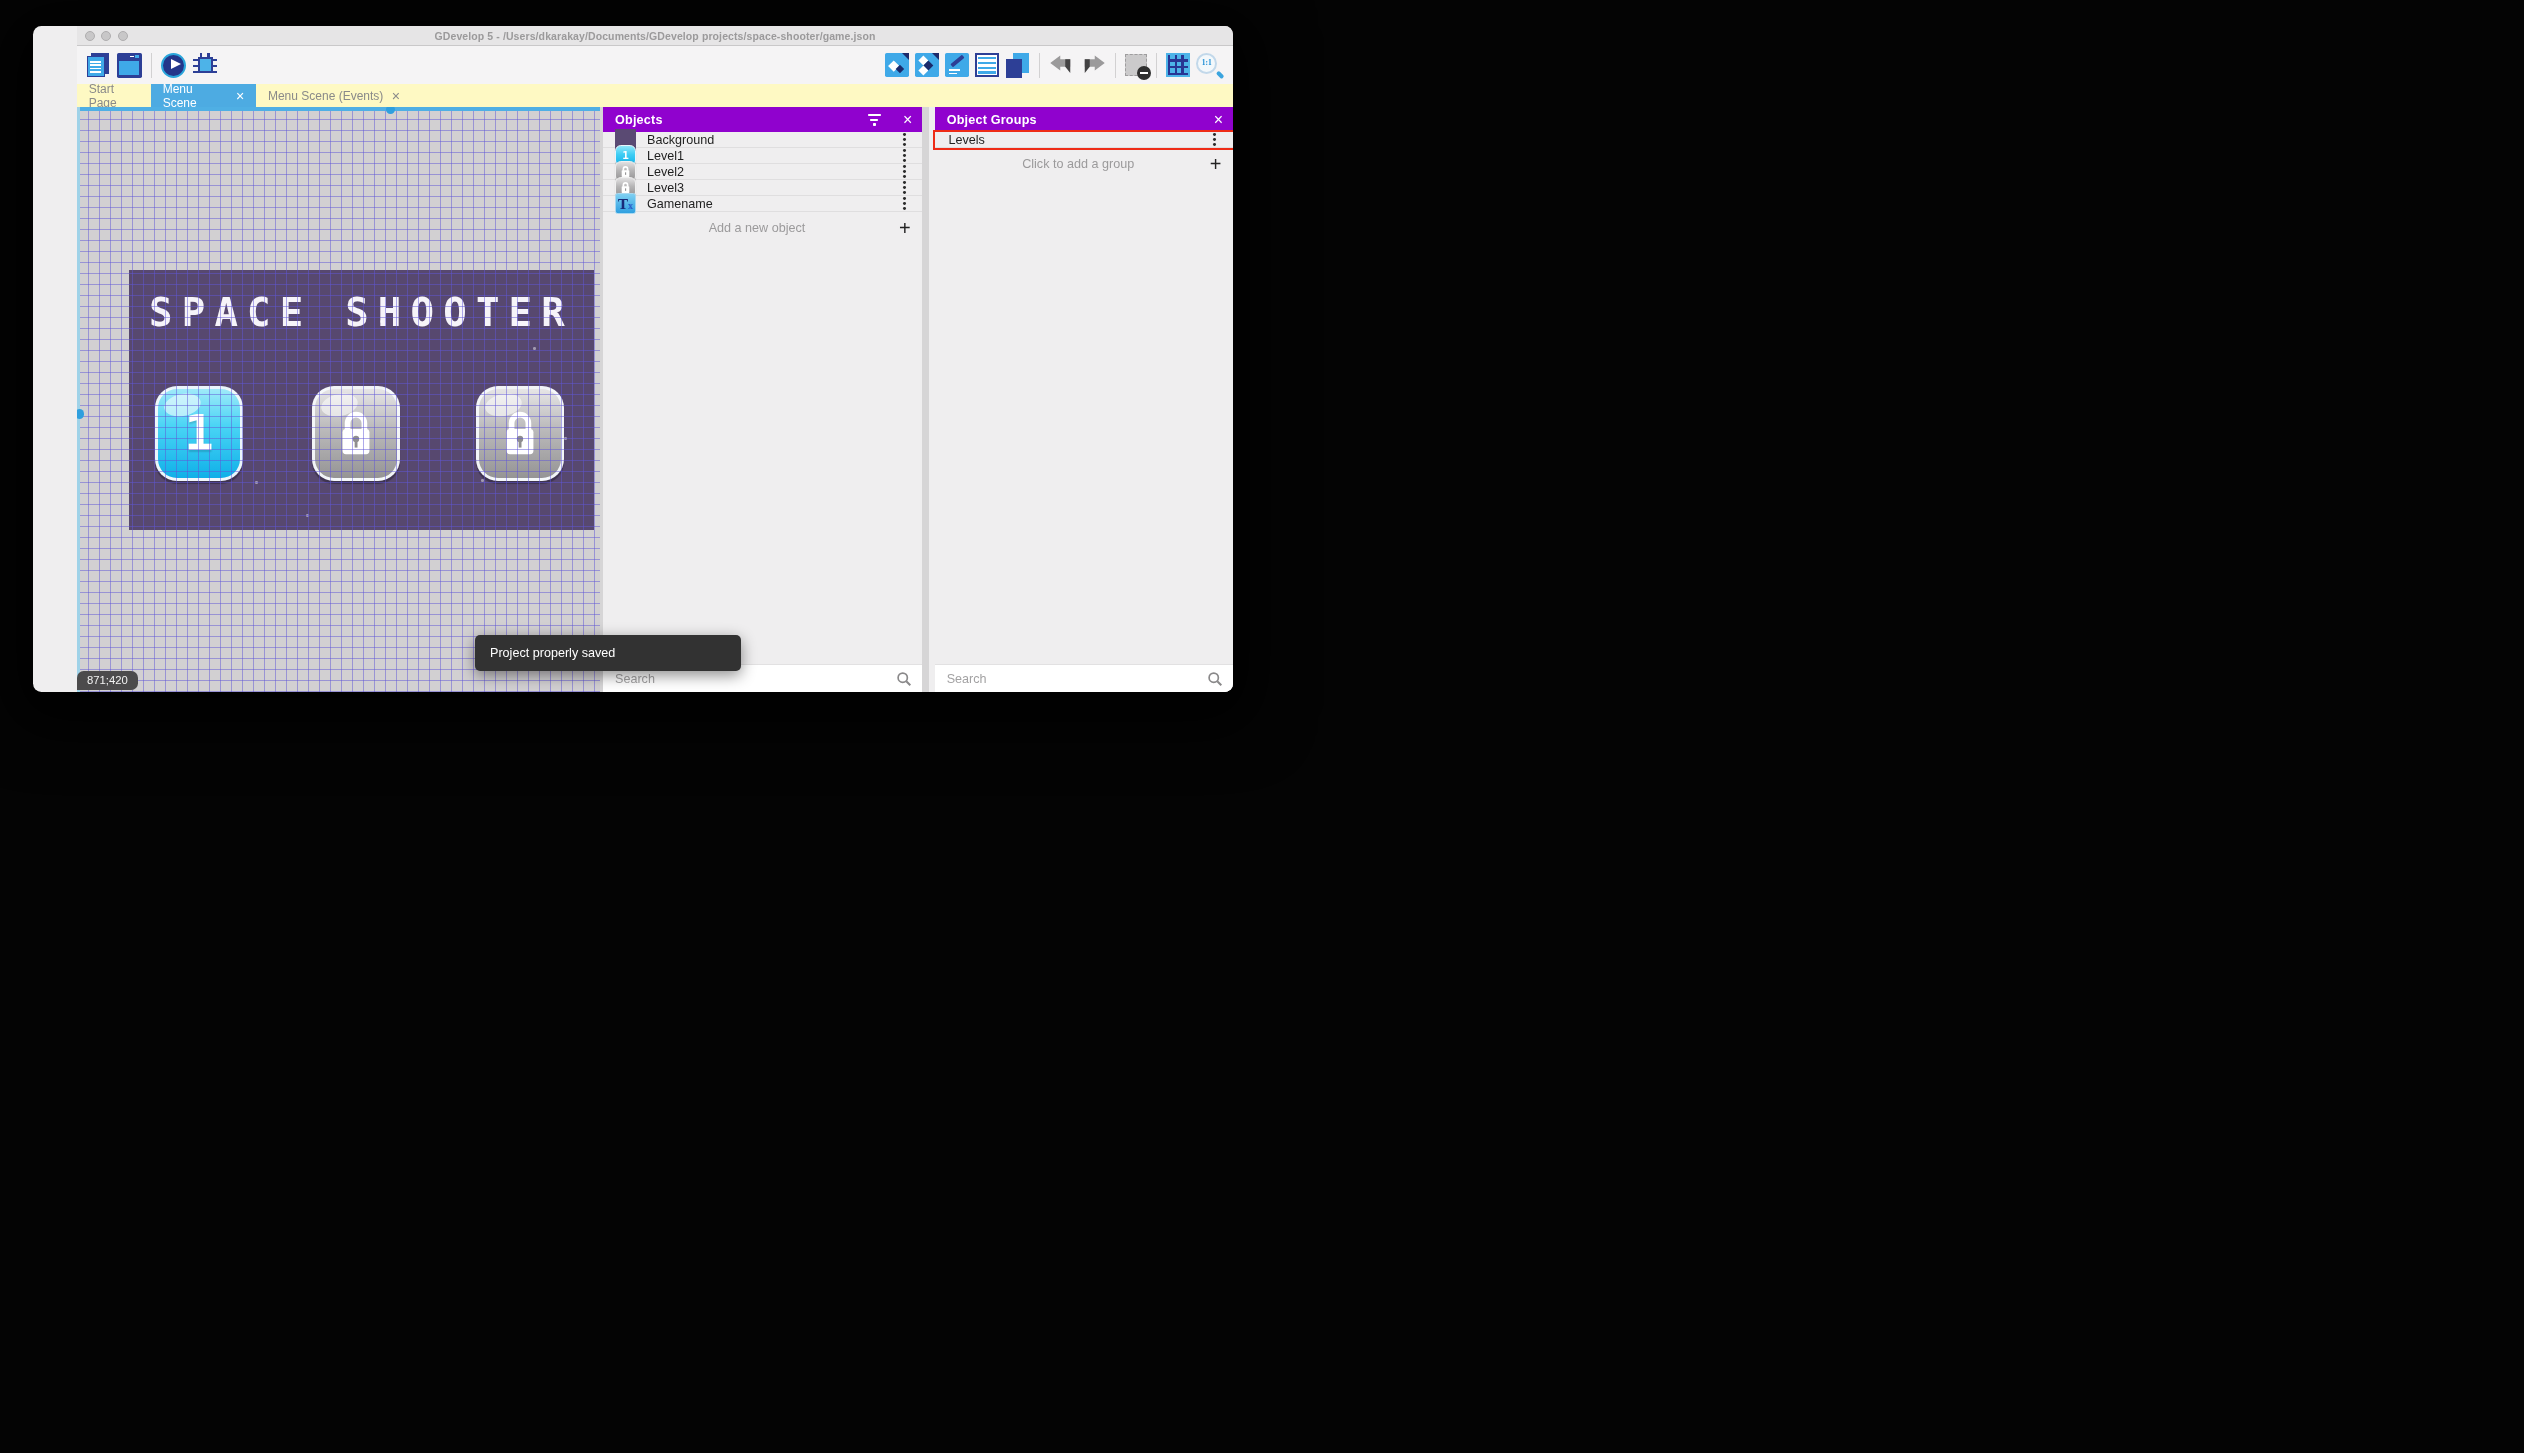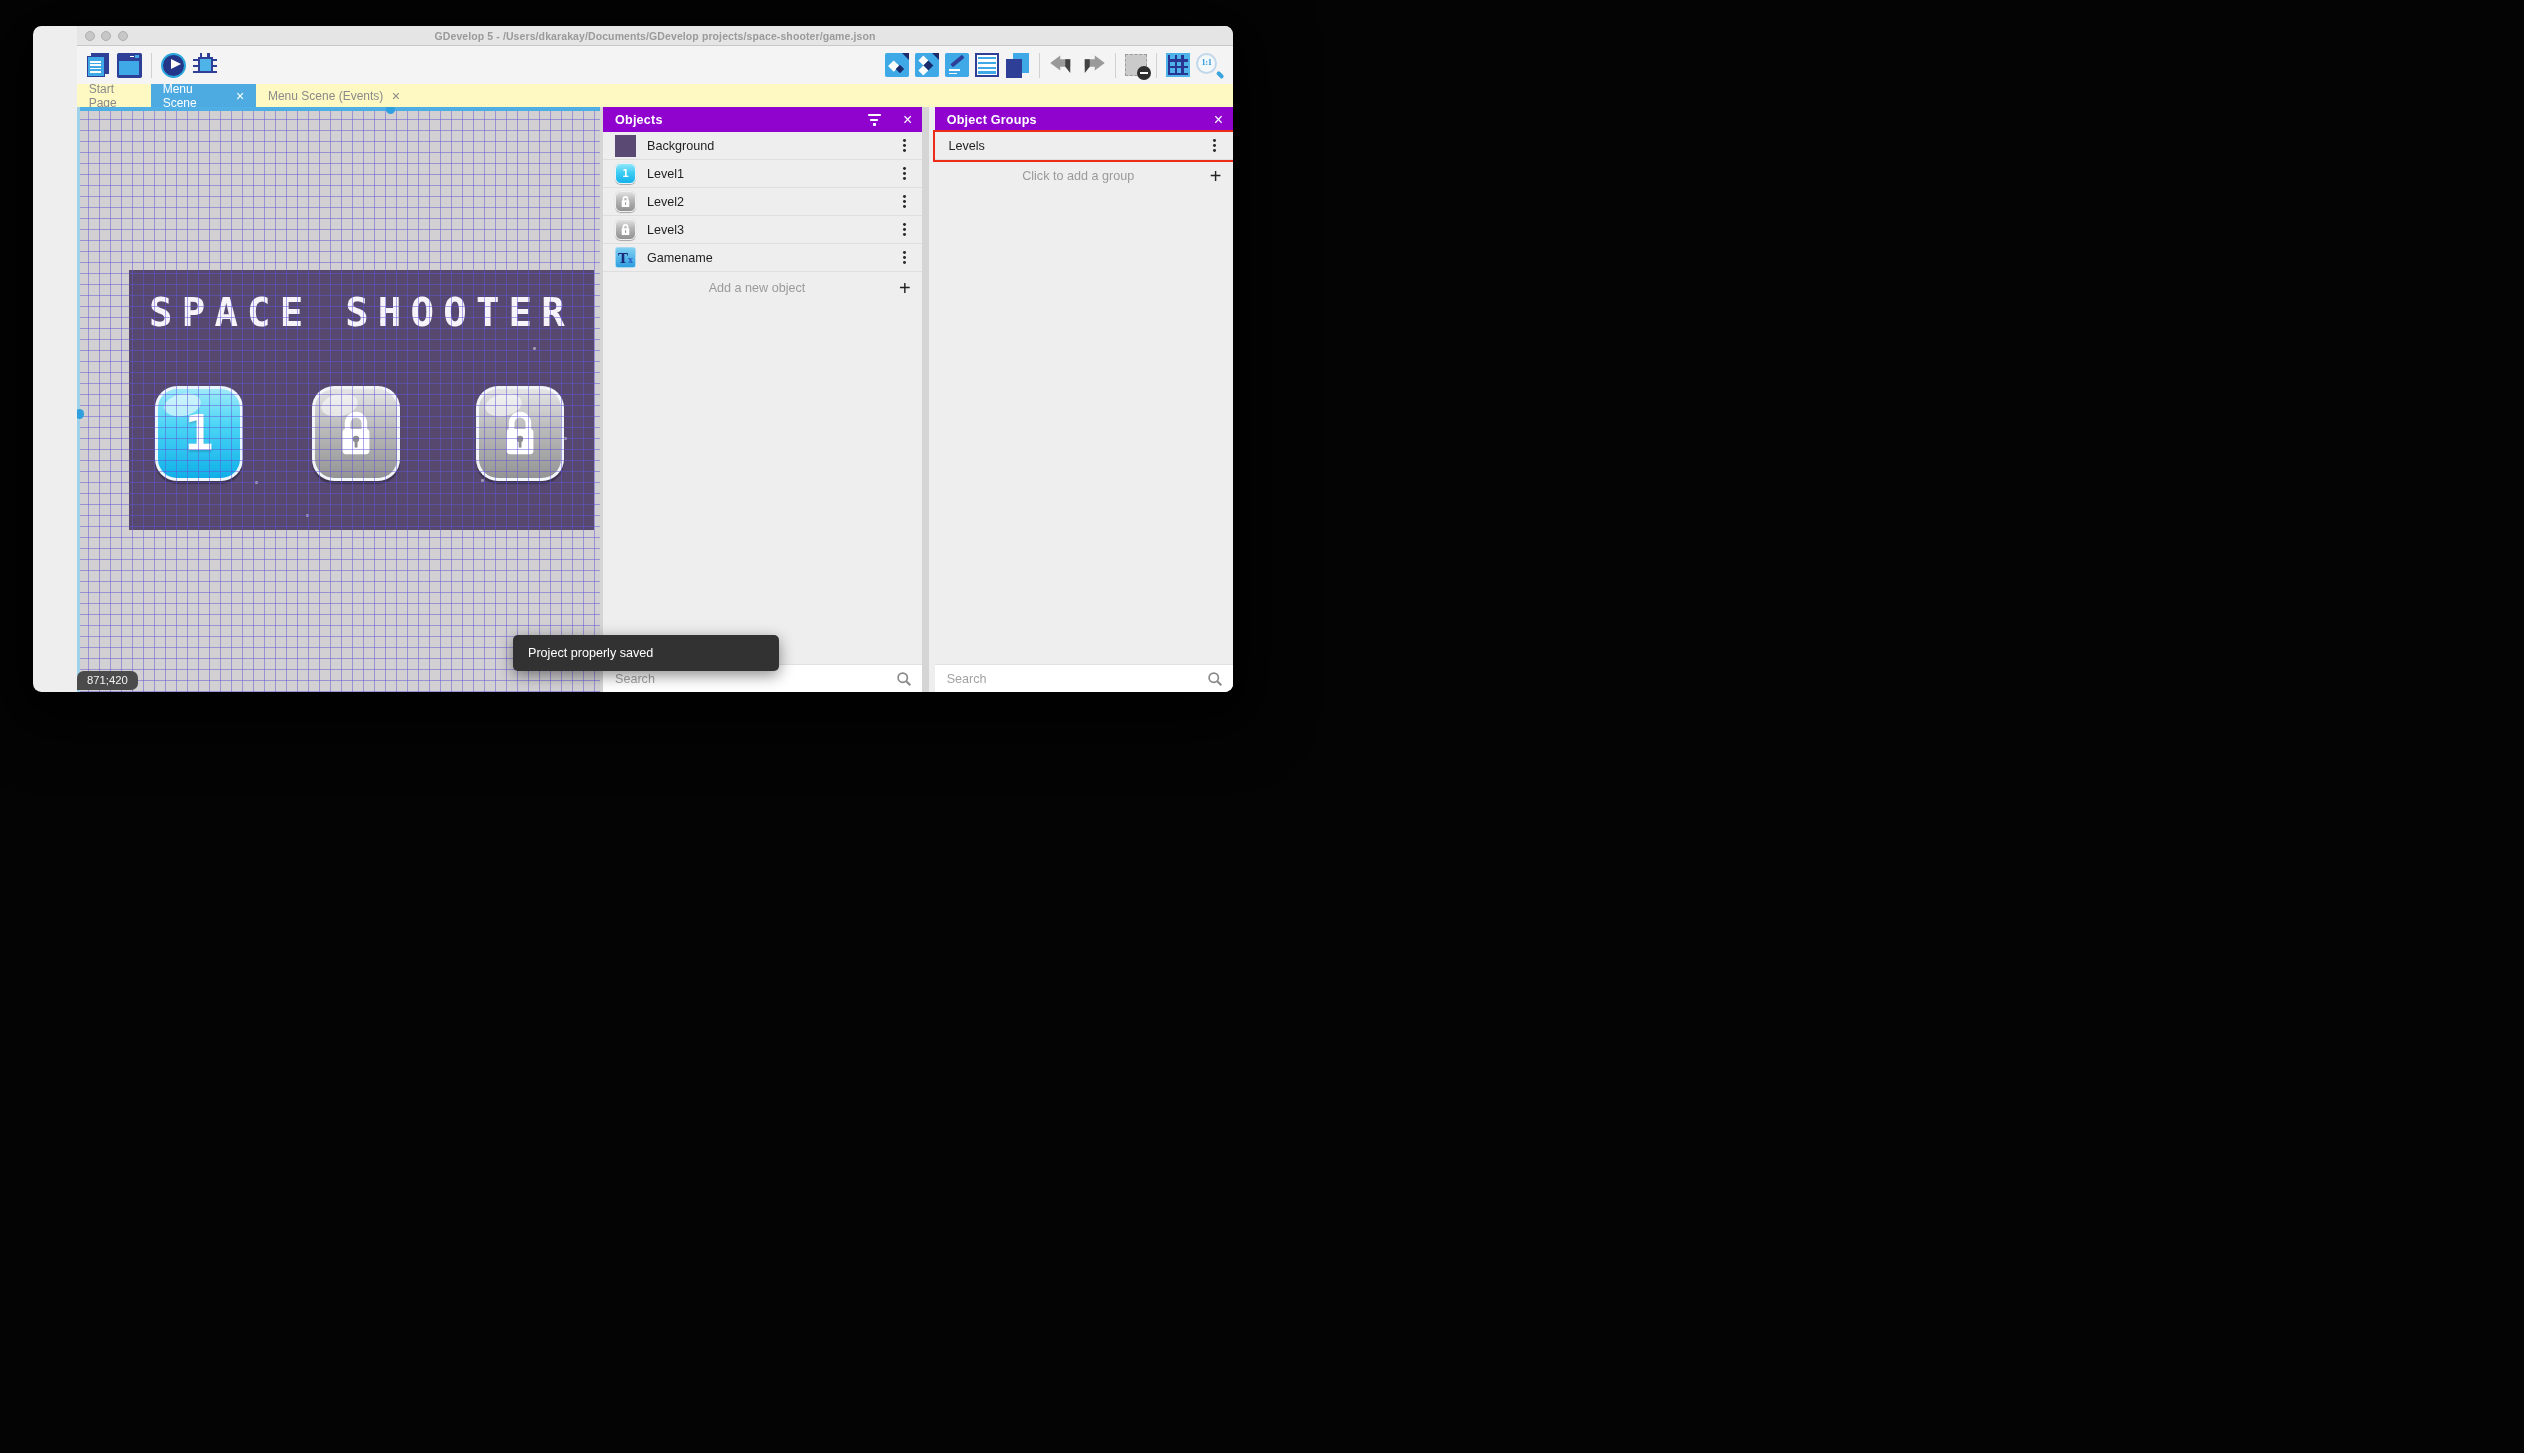--- a/index.html
+++ b/index.html
@@ -124,21 +124,21 @@
   .panel.objects { width:319px; }
   .panel.groups { width:298px;margin-left:6px; }
   .phead { height:25px; background:#9002ce; color:#fff; display:flex; align-items:center;
            padding:0 10px 0 11.7px; flex:0 0 auto; }
   .phead .ttl { font-size:12.6px; font-weight:bold; letter-spacing:0.2px; }
   .phead .spacer { flex:1; }
   .filter-ic { display:flex; flex-direction:column; align-items:center; gap:2.5px; margin-right:22px; }
   .filter-ic i { display:block; height:2.1px; background:#fff; border-radius:0.8px; }
   .filter-ic i:nth-child(1){ width:13.4px; } .filter-ic i:nth-child(2){ width:8.4px; } .filter-ic i:nth-child(3){ width:3.3px; }
   .phead .x { font-size:16px; line-height:1; cursor:pointer; }
-  .prow { height:28px; display:flex; align-items:center; padding:0 11.7px;
+  .prow { height:16px; display:flex; align-items:center; padding:0 11.7px;
           border-bottom:0.8px solid #dfdedf; flex:0 0 auto; }
   .prow .label { font-size:12.6px; color:#1f1f1f; margin-left:11px; flex:1; }
   .kebab { display:flex; flex-direction:column; gap:2.1px; padding:3.3px 5px; cursor:pointer; }
   .kebab i { width:2.9px; height:2.9px; border-radius:50%; background:#2b2b2b; display:block; }
   .addrow { height:31px; display:flex; align-items:center; padding:0 11.7px; flex:0 0 auto; }
   .addrow .lbl { flex:1; text-align:center; font-size:12.6px; color:#9b9a9b; }
   .addrow .plus { font-size:20px; color:#222; font-weight:normal; line-height:1; cursor:pointer; }
   .pfill { flex:1; }
   .psearch { height:28px; background:#fff; border-top:0.8px solid #e2e1e2; display:flex;
              align-items:center; padding:0 10px 0 11.7px; flex:0 0 auto; }
@@ -160,21 +160,21 @@
       border:0.8px solid #a8d8f0; display:flex; align-items:flex-end; justify-content:center; }
   .oicon.txticon .T { font-family:"DejaVu Serif", serif; font-weight:bold; font-size:13.4px;
       color:#182a78; line-height:18.4px; }
   .oicon.txticon .xx { font-family:"DejaVu Serif", serif; font-weight:bold; font-size:8.4px;
       color:#2d5fc8; line-height:13.4px; }
 
   
   .hl-red { outline:2.9px solid #ee2b16; outline-offset:-0.8px; position:relative; z-index:3; }
 
   
-  .toast { position:absolute; left:480px; top:609px; width:266px; height:36px; background:#323232;
+  .toast { position:absolute; left:442px; top:609px; width:266px; height:36px; background:#323232;
            border-radius:5px; z-index:50; display:flex; align-items:center; padding-left:15px;
            box-shadow:0 4.2px 15px rgba(0,0,0,.45); }
   .toast span { color:#fff; font-size:12.6px; }
 
   .mag { flex:0 0 auto; }
 </style>
 </head>
 <body>
 
 <div class="window">

